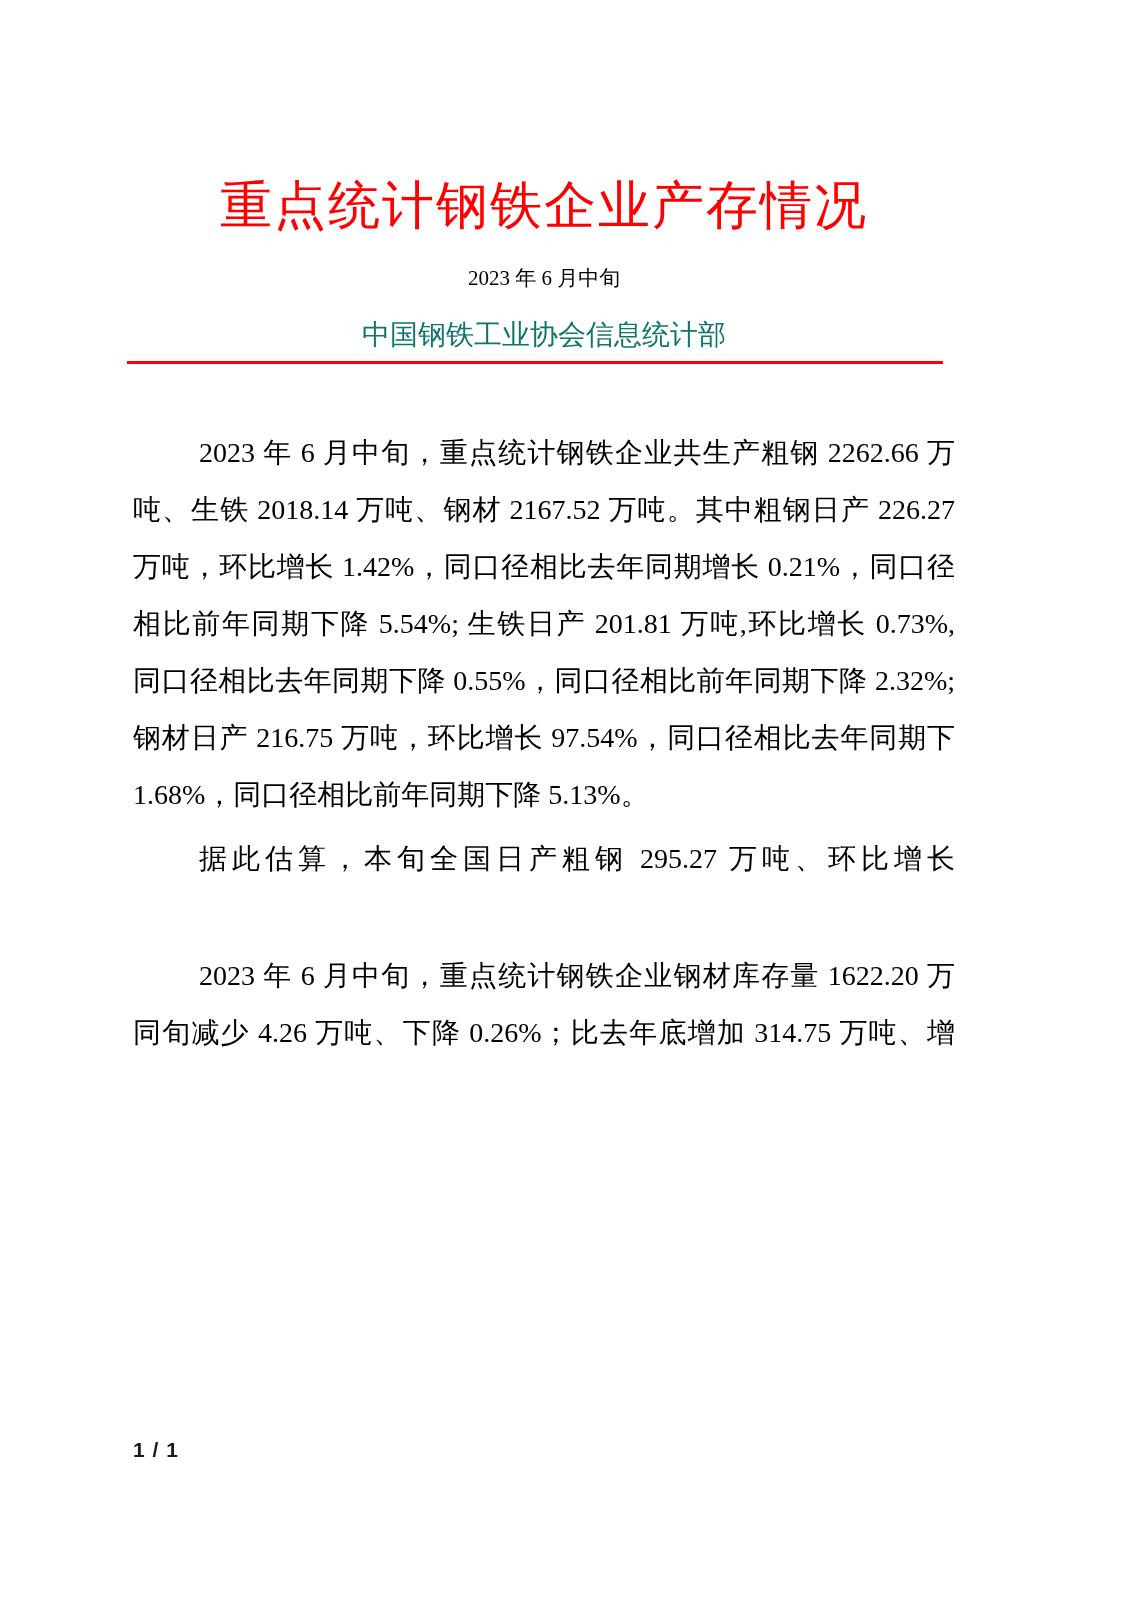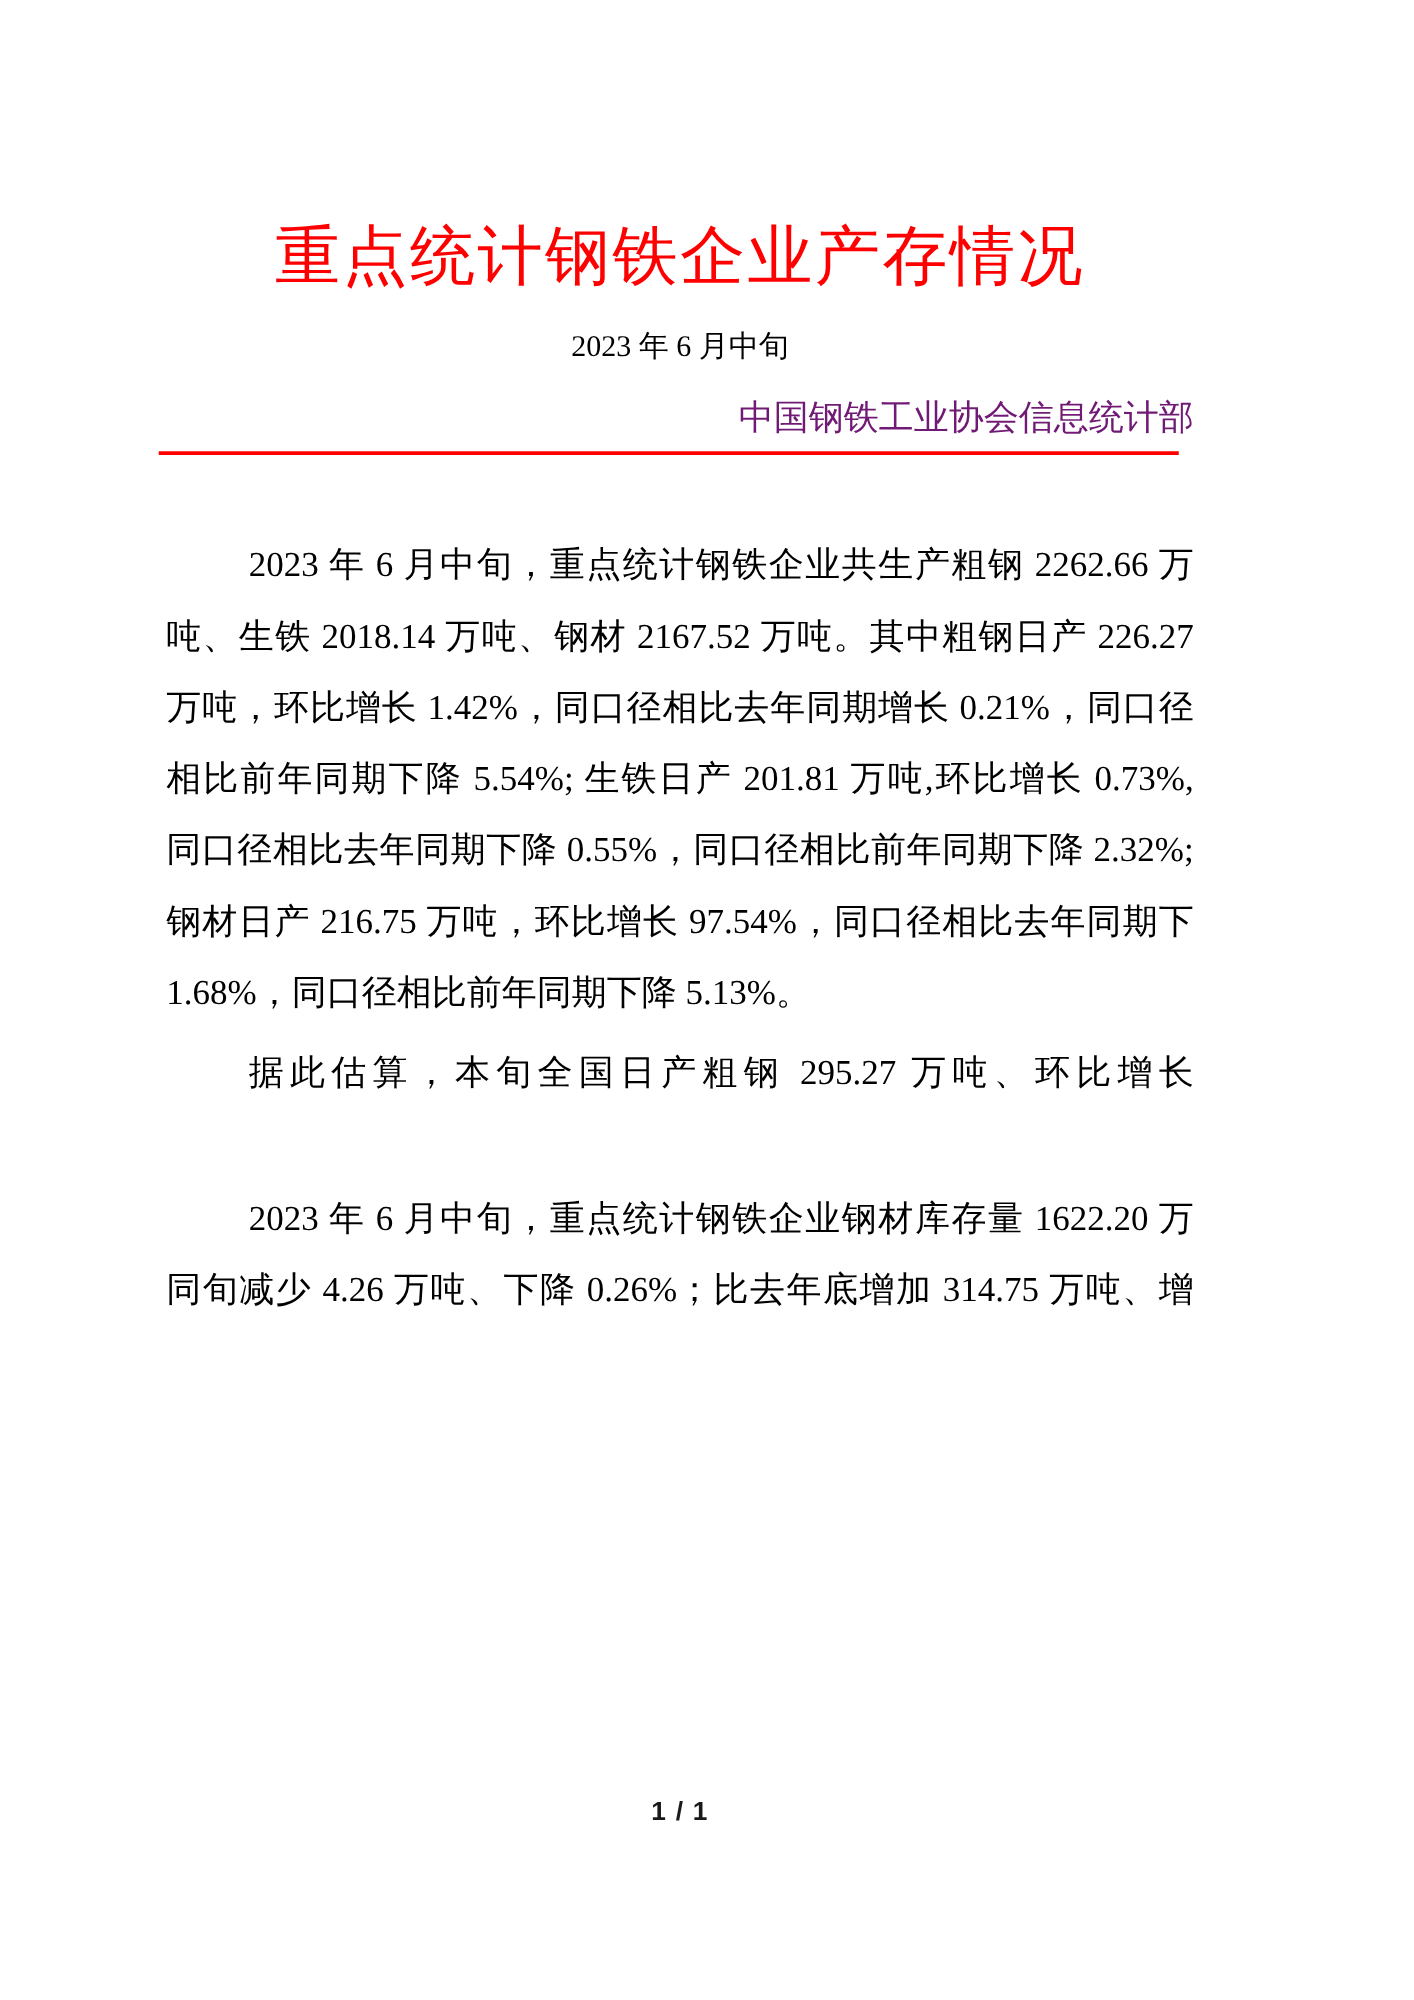--- a/index.html
+++ b/index.html
@@ -26,31 +26,31 @@
     font-size: 52px;
     line-height: 66px;
     font-weight: 400;
     text-align: center;
     letter-spacing: 2px;
     color: #fe0000;
     font-family: "Liberation Sans", "DejaVu Sans", sans-serif;
   }
   .doc-subtitle {
     margin-top: 20px;
-    font-size: 24px;
+    font-size: 21px;
     line-height: 40px;
     text-align: center;
     color: #000000;
   }
   .org-line {
     margin-top: 18px;
     font-size: 28px;
     line-height: 38px;
-    text-align: right;
-    color: #701a75;
+    text-align: center;
+    color: #0f766e;
   }
   .red-rule {
     margin-top: 7px;
     margin-left: -6px;
     width: 816px;
     height: 3px;
     background: #ff0000;
   }
   .para {
     font-size: 28px;
@@ -70,21 +70,20 @@
     text-indent: 66px;
   }
   .para-1 { margin-top: 60px; }
   .para-2 { margin-top: 7px; }
   .para-3 { margin-top: 60px; }
   .page-number {
     position: absolute;
     top: 1438px;
     left: 133px;
     width: 822px;
-    text-align: center;
     font-size: 21px;
     font-weight: 700;
     letter-spacing: 1px;
     color: #1a1a1a;
     font-family: "Liberation Sans", "DejaVu Sans", sans-serif;
   }
 </style>
 </head>
 <body>
 

